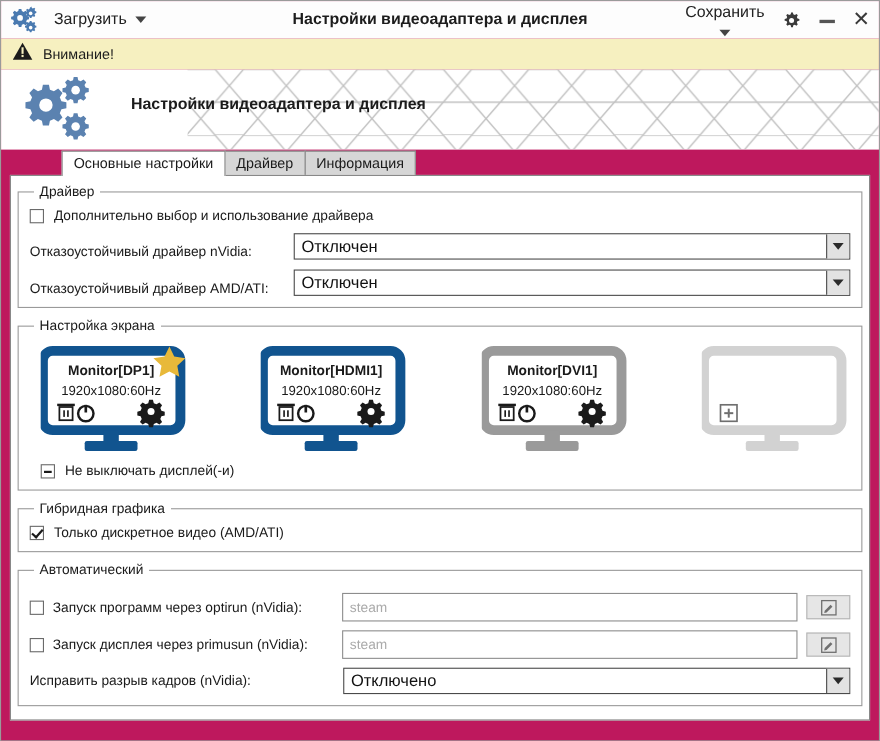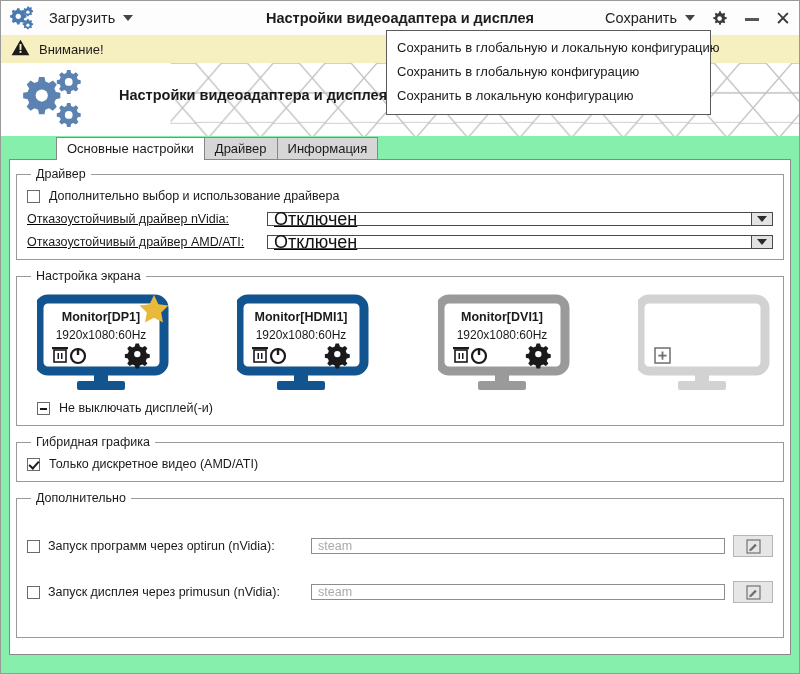--- a/index.html
+++ b/index.html
@@ -5,21 +5,21 @@
   * { box-sizing: border-box; margin: 0; padding: 0; }
   html, body {
     width: 800px; height: 674px;
     font-family: "Liberation Sans", sans-serif;
     background: #ffffff;
     overflow: hidden;
   }
   .window {
     width: 800px; height: 674px;
     position: relative;
-    background: #86efac;
+    background: #be185d;
     border: 1px solid #9a9a9a;
   }
 
   
   .titlebar {
     height: 34px;
     display: flex; align-items: center;
     padding: 0 8px;
     background: #fdfdfd;
     position: relative;
@@ -42,21 +42,21 @@
     position: absolute; left: 0; right: 0;
     text-align: center;
     font-size: 14.5px; font-weight: bold; color: #1c1c1c;
     pointer-events: none;
   }
   .tb-right {
     margin-left: auto;
     display: flex; align-items: center; gap: 14px;
     position: relative; z-index: 2;
   }
-  .tb-save { font-size: 14.5px; color: #222; display: flex; align-items: center; gap: 8px; }
+  .tb-save { font-size: 14.5px; color: #222; display: flex; align-items: center; gap: 8px; flex-direction: column; }
   .tb-icon { width: 20px; height: 20px; display: flex; align-items: center; justify-content: center; color: #3a3a3a; }
   .tb-min { width: 18px; height: 18px; position: relative; }
   .tb-min::after {
     content: ""; position: absolute; left: 2px; right: 2px; top: 9px;
     height: 3px; background: #555;
   }
   .tb-close { font-size: 19px; color: #3a3a3a; line-height: 1; }
 
   
   .dropdown {
@@ -170,44 +170,44 @@
   }
   .cbx.partial::after {
     content: "";
     position: absolute; left: 2px; top: 5px;
     width: 7px; height: 2px;
     background: #1a1a1a;
   }
 
   
   .combo {
-    height: 14px;
+    height: 24px;
     border: 1px solid #4a4a4a;
     background: #fff;
     display: flex; align-items: center;
-    font-size: 18px; color: #111;
+    font-size: 15px; color: #111;
     cursor: default;
   }
   .combo .cval { padding-left: 6px; flex: 1 1 auto; }
   .combo .carrow {
     width: 21px; height: 100%;
     background: #e2e2e2;
     border-left: 1px solid #4a4a4a;
     display: flex; align-items: center; justify-content: center;
   }
   .arrow-dn {
     width: 0; height: 0;
     border-left: 5px solid transparent;
     border-right: 5px solid transparent;
     border-top: 6px solid #2b2b2b;
   }
 
   
   .tinput {
-    height: 16px;
+    height: 26px;
     border: 1px solid #8d8d8d;
     background: #fff;
     display: flex; align-items: center;
     font-size: 12.5px;
     padding-left: 6px;
     color: #aaa;
   }
   .editbtn {
     width: 40px; height: 22px;
     border: 1px solid #b5b5b5;
@@ -215,25 +215,25 @@
     display: flex; align-items: center; justify-content: center;
     cursor: pointer;
   }
 
   
   .monrow { display: flex; gap: 26px; padding: 4px 0 0 10px; justify-content: space-between; }
   .mon { width: 135px; position: relative; }
   .mon svg { display: block; }
 
   
-  .drow { display: flex; align-items: flex-end; margin-top: 9px; text-decoration: underline; }
+  .drow { display: flex; align-items: flex-end; margin-top: 9px; }
   .drow .dlbl { width: 240px; font-size: 12.5px; color: #1a1a1a; }
   .drow .combo { flex: 1 1 auto; }
 
-  .arow { display: flex; align-items: center; margin-top: 24px; gap: 8px; }
+  .arow { display: flex; align-items: center; margin-top: 8px; gap: 8px; }
   .arow .albl { font-size: 12.5px; color: #1a1a1a; }
 </style>
 </head>
 <body>
 
 <div class="window">
 
   <div class="titlebar">
     <span class="tb-logo">
       <svg viewBox="0 0 26 26" width="26" height="26">
@@ -264,25 +264,20 @@
         <svg viewBox="0 0 20 20" width="17" height="17">
           <path fill="#3a3a3a" d="M11.6 1.6l.35 2.0 1.7.72 1.75-1.05 1.4 1.4-1.05 1.75.72 1.7 2.0.35v2.0l-2.0.35-.72 1.7 1.05 1.75-1.4 1.4-1.75-1.05-1.7.72-.35 2.0h-2.0l-.35-2.0-1.7-.72-1.75 1.05-1.4-1.4 1.05-1.75-.72-1.7-2.0-.35v-2.0l2.0-.35.72-1.7L4.4 4.67l1.4-1.4 1.75 1.05 1.7-.72.35-2.0z"></path>
           <circle cx="10.1" cy="10.1" r="2.7" fill="#fdfdfd"></circle>
         </svg>
       </span>
       <span class="tb-min"></span>
       <span class="tb-close">✕</span>
     </div>
   </div>
 
-  <div class="dropdown">
-    <div class="dd-item">Сохранить в глобальную и локальную конфигурацию</div>
-    <div class="dd-item">Сохранить в глобальную конфигурацию</div>
-    <div class="dd-item">Сохранить в локальную конфигурацию</div>
-  </div>
 
   <div class="warnbar">
     <span>
       <svg viewBox="0 0 20 18" width="19" height="17">
         <path fill="#1b1b1b" d="M10 0.8L19.4 17.2H0.6z"></path>
         <rect x="9" y="5.3" width="2" height="6.3" fill="#f6f0c0"></rect>
         <rect x="9" y="12.6" width="2" height="2.1" fill="#f6f0c0"></rect>
       </svg>
     </span>
     <span class="warn-text">Внимание!</span>
@@ -444,21 +439,21 @@
 
     <fieldset class="grp">
       <legend>Гибридная графика</legend>
       <div class="row" style="gap:9px; margin-top:2px;">
         <span class="cbx checked"></span>
         <span class="lbl">Только дискретное видео (AMD/ATI)</span>
       </div>
     </fieldset>
 
     <fieldset class="grp">
-      <legend>Дополнительно</legend>
+      <legend>Автоматический</legend>
 
       <div class="arow">
         <span class="cbx"></span>
         <span class="albl" style="width:255px;">Запуск программ через optirun (nVidia):</span>
         <div class="tinput" style="flex:1 1 auto;">steam</div>
         <span class="editbtn">
           <svg viewBox="0 0 18 18" width="15" height="15">
             <rect x="1.2" y="1.2" width="15.6" height="15.6" fill="none" stroke="#6f6f6f" stroke-width="1.4"></rect>
             <path d="M4.5 12.2l6.4-6.4 2.0 2.0-6.4 6.4-2.6.6z" fill="#6f6f6f"></path>
           </svg>
@@ -471,17 +466,24 @@
         <div class="tinput" style="flex:1 1 auto;">steam</div>
         <span class="editbtn">
           <svg viewBox="0 0 18 18" width="15" height="15">
             <rect x="1.2" y="1.2" width="15.6" height="15.6" fill="none" stroke="#6f6f6f" stroke-width="1.4"></rect>
             <path d="M4.5 12.2l6.4-6.4 2.0 2.0-6.4 6.4-2.6.6z" fill="#6f6f6f"></path>
           </svg>
         </span>
       </div>
 
       <div class="arow">
+        <span class="albl" style="width:277px;">Исправить разрыв кадров (nVidia):</span>
+        <div class="combo" style="flex:1 1 auto;">
+          <span class="cval">Отключено</span>
+          <span class="carrow">
+              <i class="arrow-dn"></i>
+            </span>
+        </div>
       </div>
     </fieldset>
 
   </div>
 </div>
 
 </body></html>

